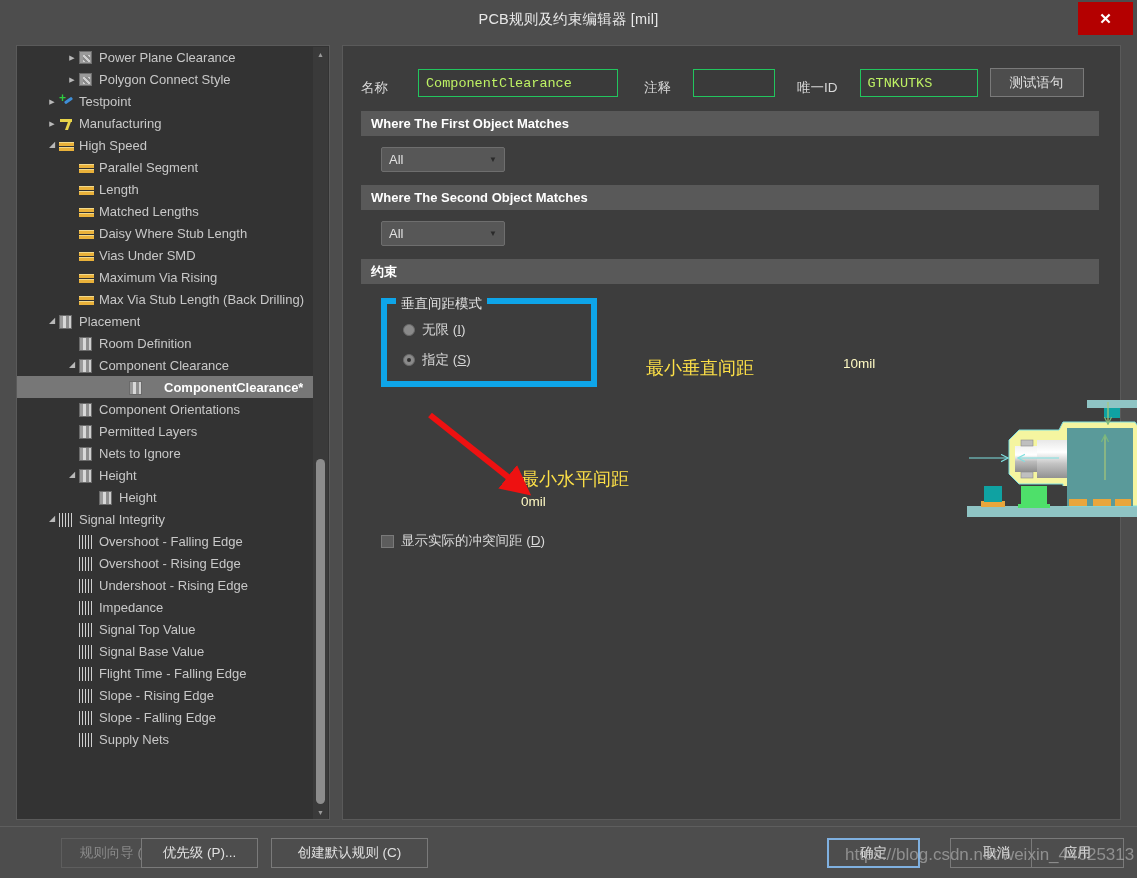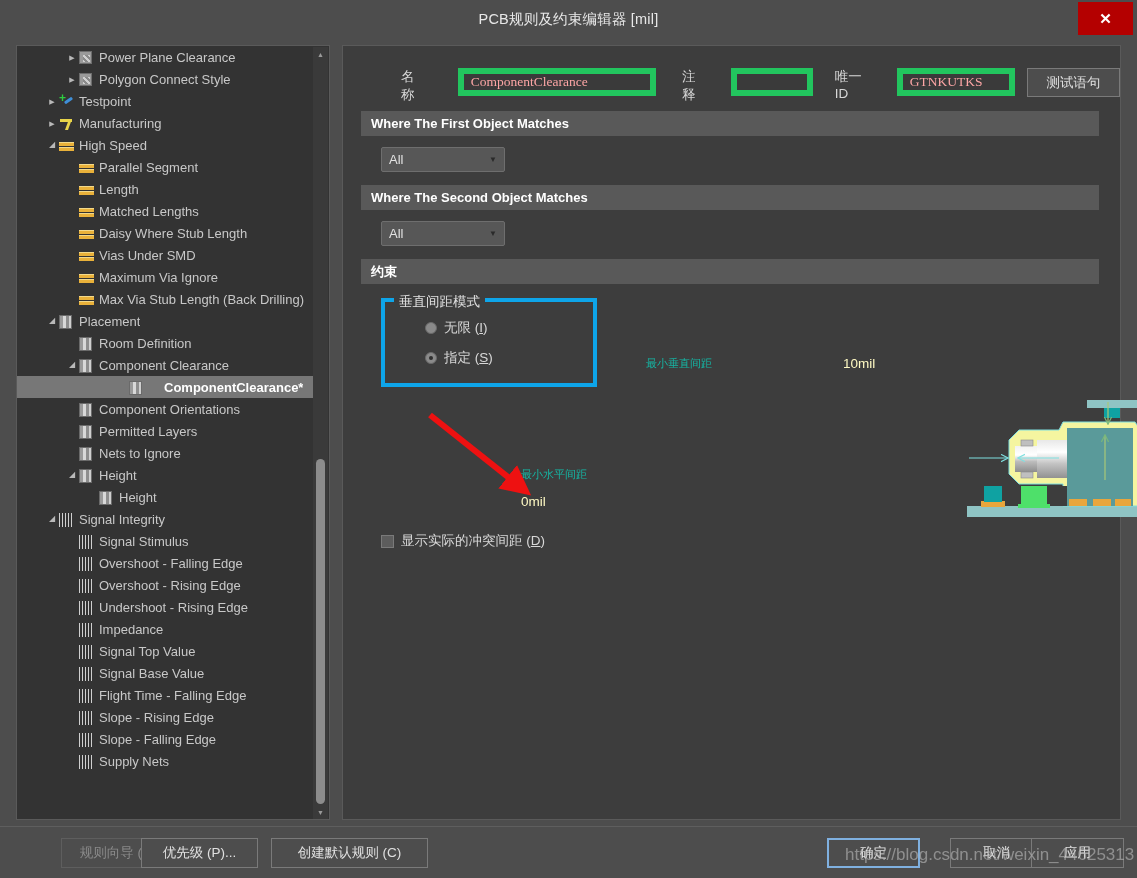--- a/index.html
+++ b/index.html
@@ -103,27 +103,27 @@
   }
 
   
   .right-panel{
     position:absolute; left:342px; top:6px; width:779px; height:775px;
     background:#3d3d3d; border:1px solid #5a5a5a;
   }
 
   
   .form-row{
-    position:absolute; left:18px; top:22px; display:flex; align-items:flex-start;margin-left:40px;
+    position:absolute; left:18px; top:22px; display:flex; align-items:flex-end;
   }
   .form-lbl{ font-size:13.5px; color:#d8d8d8; }
   .tf{
-    background:#3a3a3a; border:6px solid #22c55e; color:#fca5a5;
+    background:#3a3a3a; border:1px solid #22c55e; color:#bef264;
     height:28px; padding:0 7px; font-size:13.5px;
-    font-family:Liberation Serif, serif;
+    font-family:Liberation Mono, monospace;
     outline:none;
   }
   .btn{
     background:#4d4d4d; border:1px solid #7a7a7a; color:#e0e0e0;
     height:29px; font-size:13.5px; cursor:pointer;
     font-family:"Liberation Sans","DejaVu Sans",sans-serif;
   }
   .btn[data-disabled="true"]{ color:#8a8a8a; border-color:#5e5e5e; cursor:default; }
   .btn.default{ border:2px solid #7fb0e0; }
 
@@ -139,21 +139,21 @@
   .dd{
     position:absolute; background:#575757; border:1px solid #6e6e6e;
     width:124px; height:25px; border-radius:2px;
     display:flex; align-items:center; cursor:pointer;
   }
   .dd .dd-val{ flex:1; padding-left:7px; font-size:13px; color:#e2e2e2;}
   .dd .dd-arrow{ width:22px; text-align:center; font-size:8px; color:#2a2a2a;}
 
   
   .group{
-    position:absolute; border:4px solid #0ea5e9;padding-left:24px;
+    position:absolute; border:6px solid #0ea5e9;
   }
   .group-title{
     position:absolute; top:-9px; left:9px; background:#3d3d3d;
     padding:0 5px; font-size:13.5px; color:#e0e0e0;
   }
   .radio-row{ display:flex; align-items:center; height:24px; cursor:pointer; }
   .radio{
     width:12px; height:12px; border-radius:50%;
     background:#8a8a8a; border:1px solid #6a6a6a;
     margin-right:7px; position:relative;
@@ -165,21 +165,21 @@
   .radio-lbl{ font-size:13.5px; color:#d8d8d8; }
   .u{ text-decoration:underline; }
 
   .check-row{ position:absolute; display:flex; align-items:center; cursor:pointer;}
   .chk{
     width:13px; height:13px; background:#5d5d5d; border:1px solid #7a7a7a;
     margin-right:7px;
   }
 
   
-  .dimlbl{ position:absolute; font-size:11px; color:#14b8a6; white-space:nowrap;}
+  .dimlbl{ position:absolute; font-size:18px; color:#fde047; white-space:nowrap;}
   .dimval{ position:absolute; font-size:13.5px; color:#fef9c3; white-space:nowrap;text-align:center;}
 
   
   .illus{ position:absolute; left:620px; top:322px; }
 
   
   .redarrow{ position:absolute; left:420px; top:368px; pointer-events:none; }
 
   
   .footer{
@@ -284,21 +284,21 @@
             <span class="ic-hs" style="position: absolute; left: 0px; top: 1px;"></span>
           </span>
           <span class="lbl">Vias Under SMD</span>
         </div>
         <div class="tree-row">
           <span style="display: inline-block; width: 48px; min-width: 48px;"></span>
           <span class="arrow"></span>
           <span class="ico">
             <span class="ic-hs" style="position: absolute; left: 0px; top: 1px;"></span>
           </span>
-          <span class="lbl">Maximum Via Ignore</span>
+          <span class="lbl">Maximum Via Rising</span>
         </div>
         <div class="tree-row">
           <span style="display: inline-block; width: 48px; min-width: 48px;"></span>
           <span class="arrow"></span>
           <span class="ico">
             <span class="ic-hs" style="position: absolute; left: 0px; top: 1px;"></span>
           </span>
           <span class="lbl">Max Via Stub Length (Back Drilling)</span>
         </div>
         <div class="tree-row">
@@ -373,28 +373,20 @@
           </span>
           <span class="lbl">Height</span>
         </div>
         <div class="tree-row">
           <span style="display: inline-block; width: 28px; min-width: 28px;"></span>
           <span class="arrow" style="font-size: 8px;">◢</span>
           <span class="ico">
             <span class="ic-si" style="position: absolute; left: 0px; top: 1px;"></span>
           </span>
           <span class="lbl">Signal Integrity</span>
-        </div>
-        <div class="tree-row">
-          <span style="display: inline-block; width: 48px; min-width: 48px;"></span>
-          <span class="arrow"></span>
-          <span class="ico">
-            <span class="ic-si" style="position: absolute; left: 0px; top: 1px;"></span>
-          </span>
-          <span class="lbl">Signal Stimulus</span>
         </div>
         <div class="tree-row">
           <span style="display: inline-block; width: 48px; min-width: 48px;"></span>
           <span class="arrow"></span>
           <span class="ico">
             <span class="ic-si" style="position: absolute; left: 0px; top: 1px;"></span>
           </span>
           <span class="lbl">Overshoot - Falling Edge</span>
         </div>
         <div class="tree-row">

